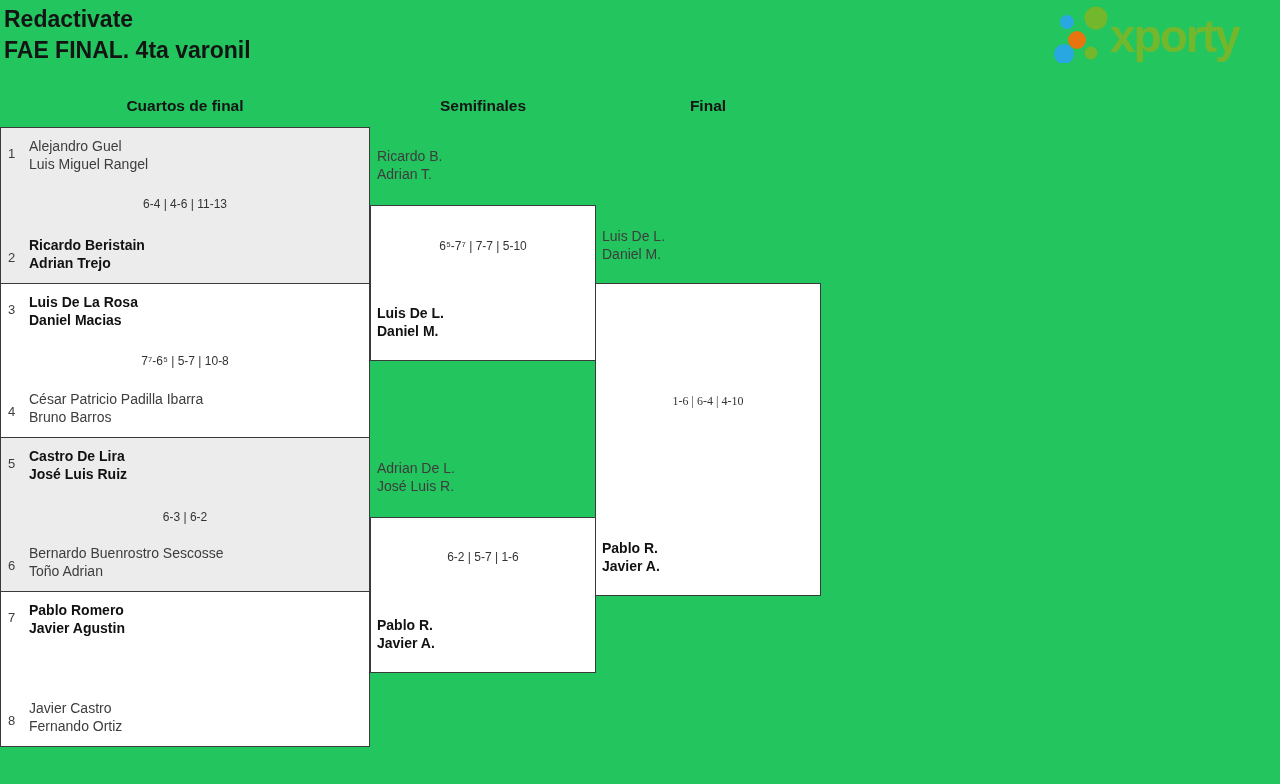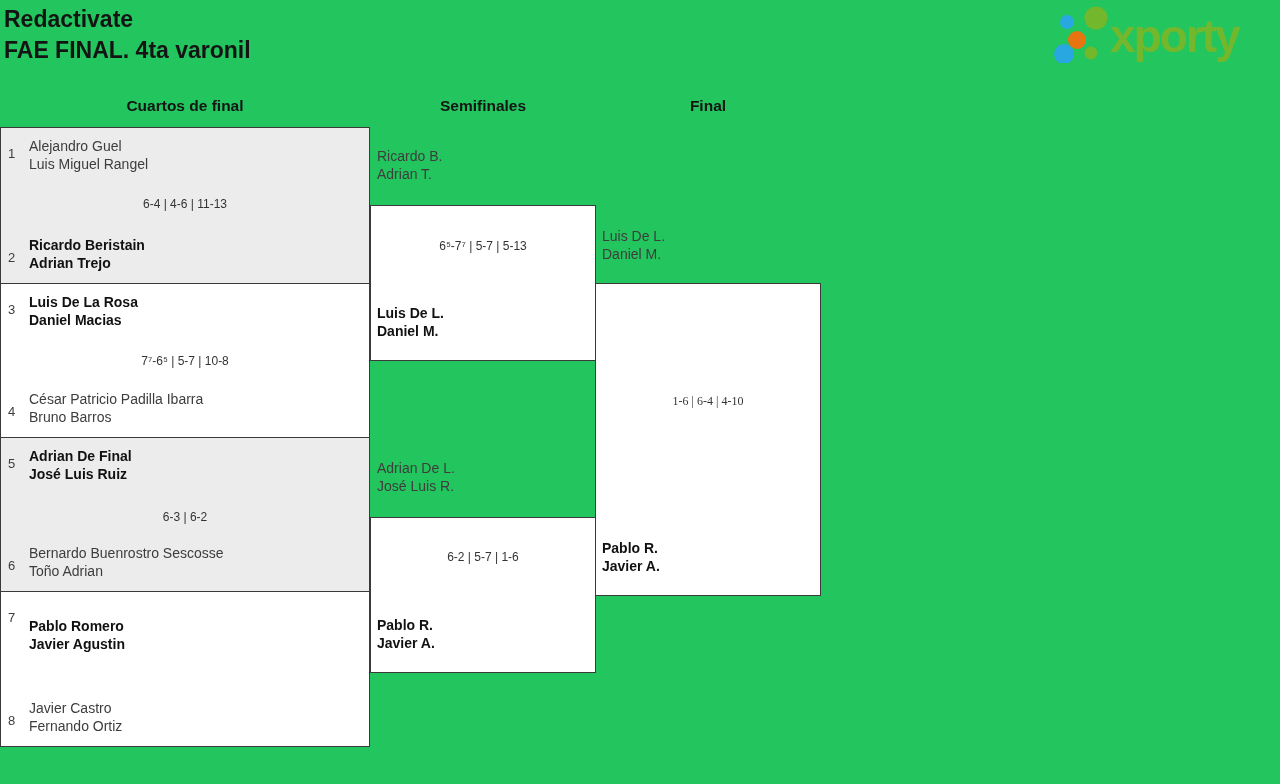--- a/index.html
+++ b/index.html
@@ -67,50 +67,50 @@
     <div class="seed" style="left:7px;bottom:18px;">4</div>
     <div class="team" style="left:28px;bottom:11px;">
       <div>César Patricio Padilla Ibarra</div>
       <div>Bruno Barros</div>
     </div>
   </div>
 
   <div class="match-box fill-gray" style="left:0;top:437px;width:370px;height:155px;">
     <div class="seed" style="left:7px;top:18px;">5</div>
     <div class="team winner" style="left:28px;top:10px;">
-      <div>Adrian De Final</div>
+      <div>Castro De Lira</div>
       <div>José Luis Ruiz</div>
     </div>
     <div class="score" style="left:0;right:0;top:71px;">6-3 | 6-2</div>
     <div class="seed" style="left:7px;bottom:18px;">6</div>
     <div class="team" style="left:28px;bottom:11px;">
       <div>Bernardo Buenrostro Sescosse</div>
       <div>Toño Adrian</div>
     </div>
   </div>
 
   <div class="match-box fill-white" style="left:0;top:591px;width:370px;height:156px;">
     <div class="seed" style="left:7px;top:18px;">7</div>
-    <div class="team winner" style="left:28px;top:10px;margin-top:16px;">
+    <div class="team winner" style="left:28px;top:10px;">
       <div>Pablo Romero</div>
       <div>Javier Agustin</div>
     </div>
     <div class="seed" style="left:7px;bottom:18px;">8</div>
     <div class="team" style="left:28px;bottom:11px;">
       <div>Javier Castro</div>
       <div>Fernando Ortiz</div>
     </div>
   </div>
 
   <div class="team" style="left:377px;top:148px;">
     <div>Ricardo B.</div>
     <div>Adrian T.</div>
   </div>
   <div class="match-box fill-white" style="left:370px;top:205px;width:226px;height:156px;"></div>
-  <div class="score" style="left:370px;width:226px;top:238px;">6⁵-7⁷ | 5-7 | 5-13</div>
+  <div class="score" style="left:370px;width:226px;top:238px;">6⁵-7⁷ | 7-7 | 5-10</div>
   <div class="team winner" style="left:377px;top:305px;">
     <div>Luis De L.</div>
     <div>Daniel M.</div>
   </div>
 
   <div class="team" style="left:377px;top:460px;">
     <div>Adrian De L.</div>
     <div>José Luis R.</div>
   </div>
   <div class="match-box fill-white" style="left:370px;top:517px;width:226px;height:156px;"></div>

